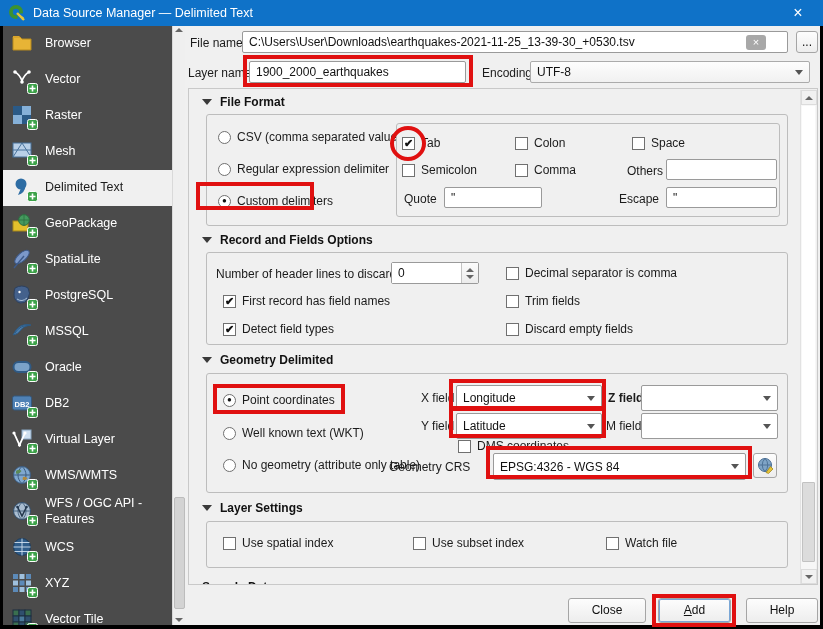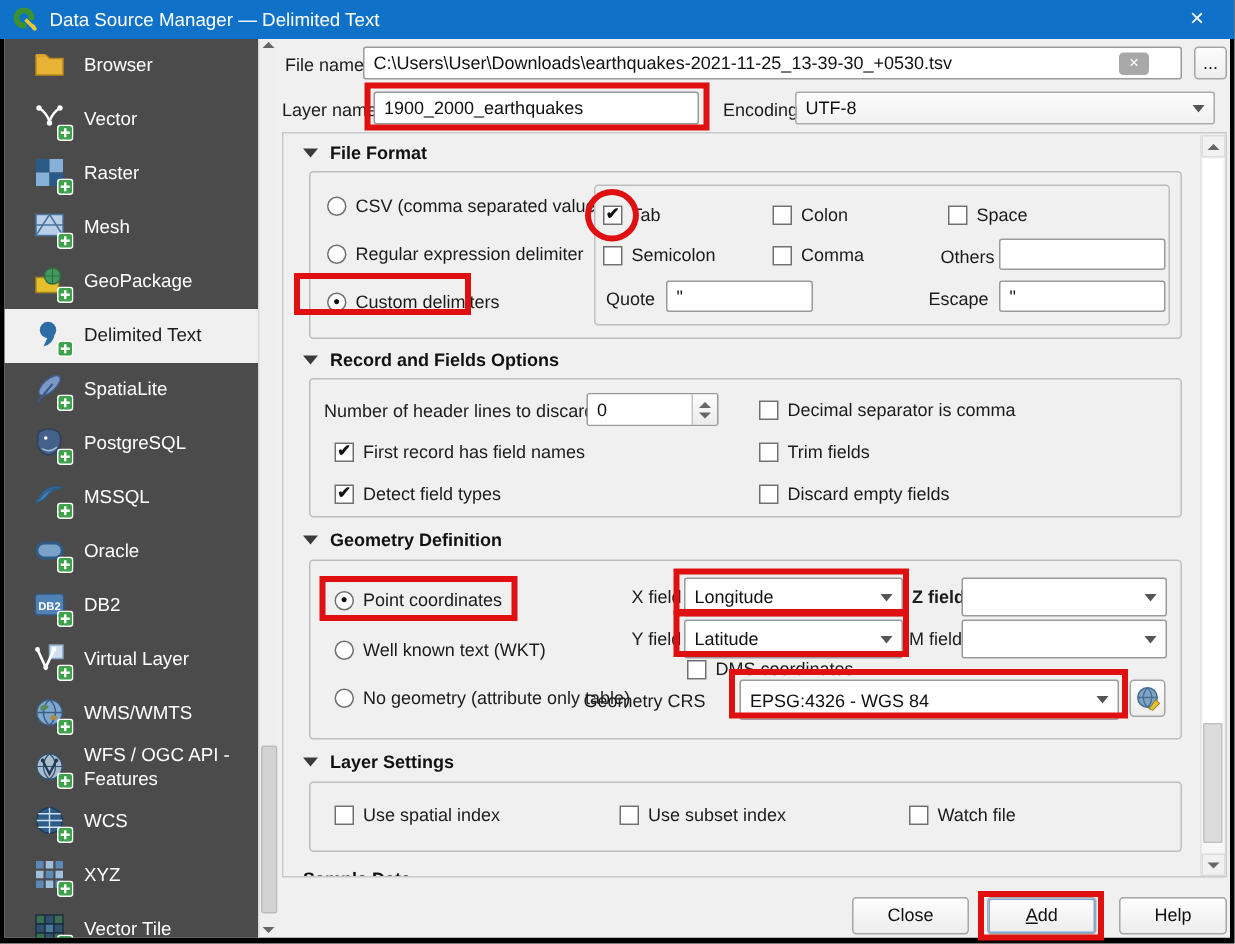--- a/index.html
+++ b/index.html
@@ -11,21 +11,21 @@
   .titlebar { position:absolute; left:0; top:0; width:823px; height:26px; background:#0f72c8; display:flex; align-items:center; padding:0 8px; }
   .titlebar .qicon { width:18px; height:18px; margin-right:7px; }
   .titlebar .ttl { color:#fff; font-size:12.5px; flex:1; }
   .titlebar .closex { color:#fff; font-size:16px; width:34px; text-align:center; cursor:default; line-height:26px; }
 
   
   .bodyarea { position:absolute; left:3px; top:26px; width:817px; height:599px; background:#f0f0f0; }
 
   
   .sidebar { position:absolute; left:0; top:0; width:169px; height:599px; background:#4b4b4b; overflow:hidden; }
-  .sb-item { display:flex; align-items:center; min-height:36px; padding-left:19px; gap:10px; color:#fff; font-size:12.5px; cursor:default; }
+  .sb-item { display:flex; align-items:center; min-height:36px; padding-left:8px; gap:10px; color:#fff; font-size:12.5px; cursor:default; }
   .sb-item.sel { background:#f0f0f0; color:#1c1c1c; }
   .sb-icon { width:24px; height:24px; flex:0 0 24px; position:relative; }
   .sb-label { line-height:1.25; padding-right:4px; }
   .sb-scroll { position:absolute; left:169px; top:0; width:13px; height:599px; background:#efefef; border-left:1px solid #d9d9d9; }
   .sb-thumb { position:absolute; left:1px; width:11px; background:#d3d3d3; border:1px solid #bcbcbc; border-radius:2px; }
 
   
   .main { position:absolute; left:182px; top:0; width:635px; height:599px; background:#f0f0f0; }
   .lbl { position:absolute; font-size:12px; color:#1b1b1b; white-space:nowrap; }
   .tinput { position:absolute; height:22px; background:#fff; border:1px solid #9a9a9a; border-radius:2px; font-family:"Liberation Sans",sans-serif; font-size:12px; padding:0 6px; color:#111; }
@@ -124,40 +124,40 @@
         <div class="sb-item">
           <span class="sb-icon"><svg width="22" height="22" viewBox="0 0 22 22">
               <rect x="2" y="3" width="18" height="14" fill="#b9d0e8" stroke="#49739c"></rect>
               <path d="M2 17 L11 3 L20 17 M2 10 h18" stroke="#49739c" fill="none"></path>
             </svg><svg width="11" height="11" viewBox="0 0 11 11" style="position:absolute;right:-3px;bottom:-2px;">
               <rect x="0.5" y="0.5" width="10" height="10" rx="2" fill="#3da24a" stroke="#fff"></rect>
               <path d="M5.5 2.5 v6 M2.5 5.5 h6" stroke="#fff" stroke-width="1.6"></path>
             </svg></span>
           <span class="sb-label">Mesh</span>
         </div>
+        <div class="sb-item sel">
+          <span class="sb-icon"><svg width="22" height="22" viewBox="0 0 22 22">
+              <circle cx="10" cy="8" r="5.5" fill="#2e6da4"></circle>
+              <path d="M14.5 10 Q14 17 7 19 L10.5 11 Z" fill="#2e6da4"></path>
+            </svg><svg width="11" height="11" viewBox="0 0 11 11" style="position:absolute;right:-3px;bottom:-2px;">
+              <rect x="0.5" y="0.5" width="10" height="10" rx="2" fill="#3da24a" stroke="#fff"></rect>
+              <path d="M5.5 2.5 v6 M2.5 5.5 h6" stroke="#fff" stroke-width="1.6"></path>
+            </svg></span>
+          <span class="sb-label">Delimited Text</span>
+        </div>
         <div class="sb-item">
           <span class="sb-icon"><svg width="22" height="22" viewBox="0 0 22 22">
               <rect x="2" y="9" width="15" height="10" fill="#e3c02c" stroke="#a8881a"></rect>
               <circle cx="13" cy="8" r="5.4" fill="#44995e" stroke="#2c6e3f"></circle>
               <path d="M8 8 h10 M13 2.6 v10.8" stroke="#2c6e3f" stroke-width="0.8"></path>
             </svg><svg width="11" height="11" viewBox="0 0 11 11" style="position:absolute;right:-3px;bottom:-2px;">
               <rect x="0.5" y="0.5" width="10" height="10" rx="2" fill="#3da24a" stroke="#fff"></rect>
               <path d="M5.5 2.5 v6 M2.5 5.5 h6" stroke="#fff" stroke-width="1.6"></path>
             </svg></span>
           <span class="sb-label">GeoPackage</span>
-        </div>
-        <div class="sb-item sel">
-          <span class="sb-icon"><svg width="22" height="22" viewBox="0 0 22 22">
-              <circle cx="10" cy="8" r="5.5" fill="#2e6da4"></circle>
-              <path d="M14.5 10 Q14 17 7 19 L10.5 11 Z" fill="#2e6da4"></path>
-            </svg><svg width="11" height="11" viewBox="0 0 11 11" style="position:absolute;right:-3px;bottom:-2px;">
-              <rect x="0.5" y="0.5" width="10" height="10" rx="2" fill="#3da24a" stroke="#fff"></rect>
-              <path d="M5.5 2.5 v6 M2.5 5.5 h6" stroke="#fff" stroke-width="1.6"></path>
-            </svg></span>
-          <span class="sb-label">Delimited Text</span>
         </div>
         <div class="sb-item">
           <span class="sb-icon"><svg width="22" height="22" viewBox="0 0 22 22">
               <ellipse cx="11" cy="9" rx="9" ry="4" transform="rotate(-42 11 9)" fill="#7b98c9" stroke="#3d5a8a"></ellipse>
               <path d="M3 20 L13 8" stroke="#3d5a8a" stroke-width="1.4"></path>
             </svg><svg width="11" height="11" viewBox="0 0 11 11" style="position:absolute;right:-3px;bottom:-2px;">
               <rect x="0.5" y="0.5" width="10" height="10" rx="2" fill="#3da24a" stroke="#fff"></rect>
               <path d="M5.5 2.5 v6 M2.5 5.5 h6" stroke="#fff" stroke-width="1.6"></path>
             </svg></span>
           <span class="sb-label">SpatiaLite</span>
@@ -414,21 +414,21 @@
         </div>
         <div class="cb" style="left:317px;top:233px;align-items:center;">
           <span class="cbox">
               <span></span>
             </span>
           <span>Discard empty fields</span>
         </div>
 
         <div class="sechdr" style="left:13px;top:264px;">
           <span class="tri"></span>
-          <span>Geometry Definition</span>
+          <span>Geometry Delimited</span>
         </div>
         <div class="grp" style="left:17px;top:284px;width:582px;height:120px;"></div>
         <div class="radio" style="left:34px;top:304px;">
           <span class="rbox">
               <span>●</span>
             </span>
           <span>Point coordinates</span>
         </div>
         <div class="radio" style="left:34px;top:337px;">
           <span class="rbox">

